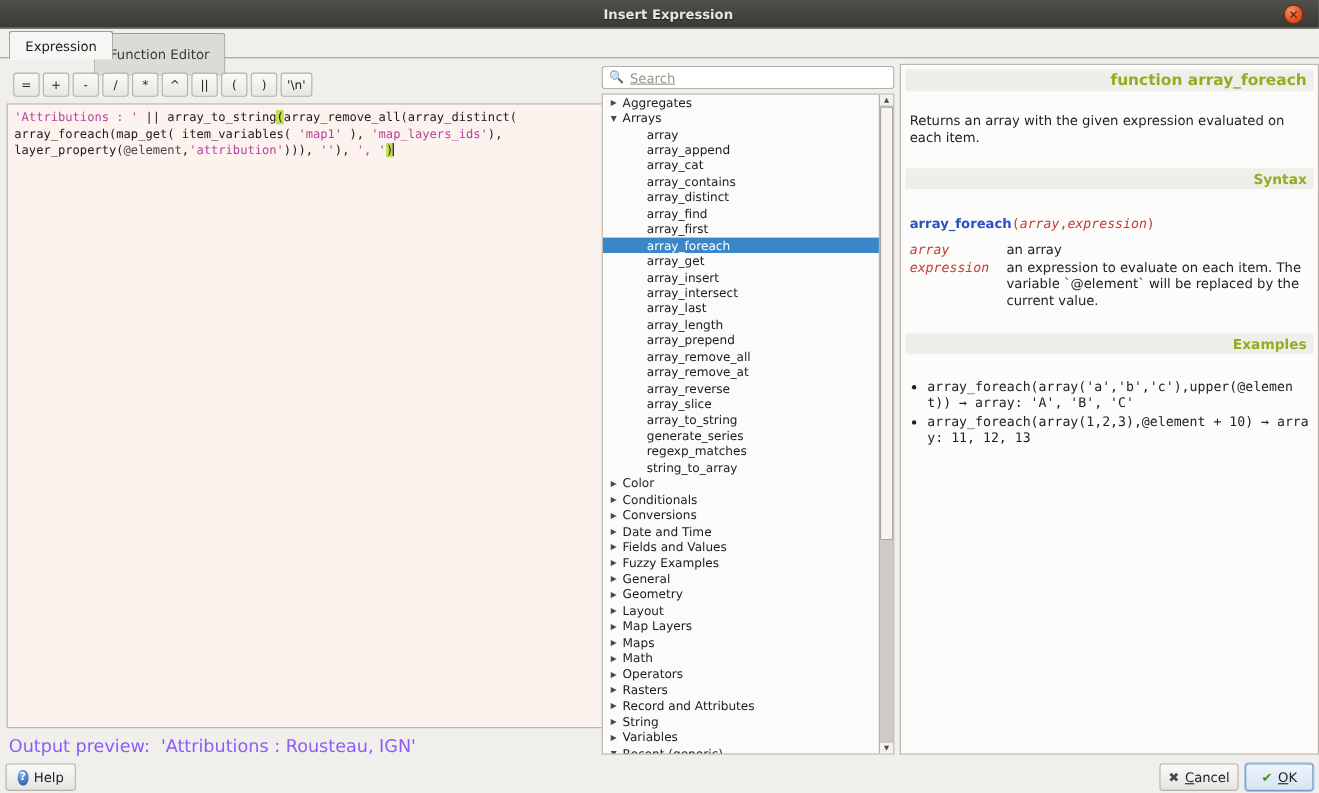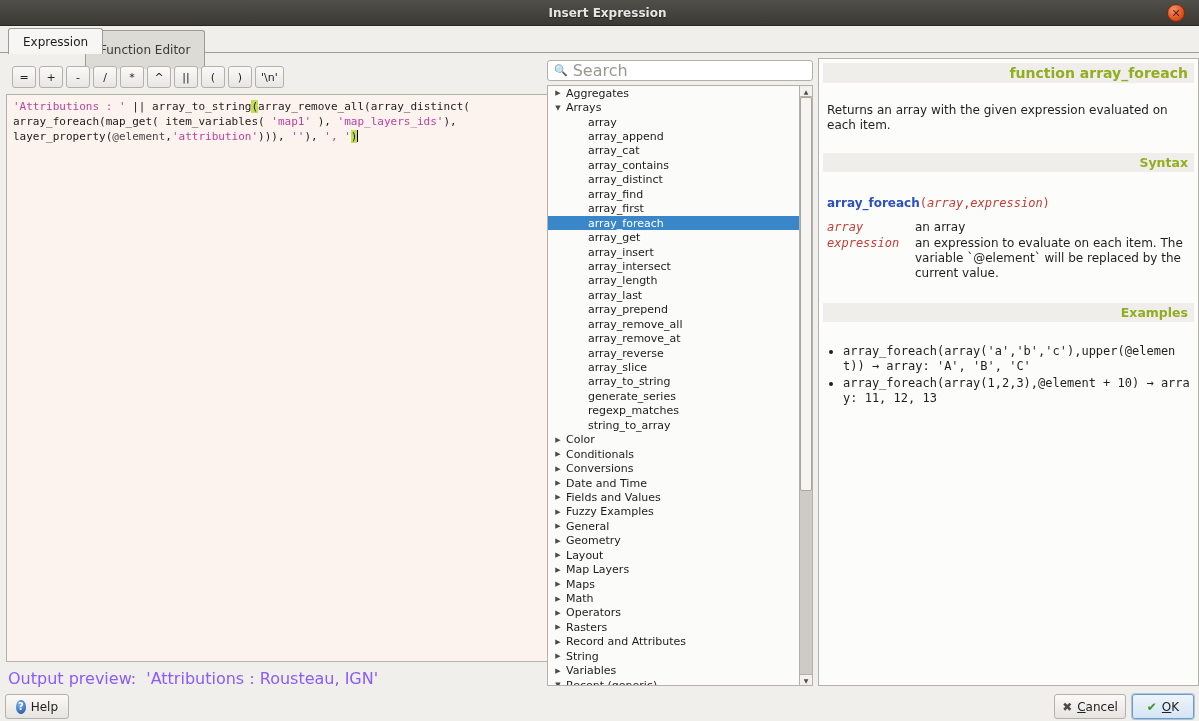--- a/index.html
+++ b/index.html
@@ -51,21 +51,21 @@
   
   .outprev { position:absolute; left:8px; top:669px; font-size:16px; color:#8b5cf6; }
   .outprev .val { margin-left:10px; }
   
   .searchbox {
     position:absolute; left:547px; top:60px; width:266px; height:21px;
     background:#fff; border:1px solid #b4b1aa; border-radius:3px;
     display:flex; align-items:center; padding:0 6px; gap:5px;
   }
   .searchbox .mag { color:#8a8881; font-size:11px; }
-  .searchbox .ph { color:#9a978f; font-size:16px; }
+  .searchbox .ph { color:#9a978f; font-size:12px;text-decoration:underline; }
   
   .tree {
     position:absolute; left:547px; top:85px; width:266px; height:601px;
     background:#fbfbfa; border:1px solid #b4b1aa; overflow:hidden;
   }
   .trow { height:14.45px; display:flex; align-items:center; font-size:11px; color:#1c1c1c; cursor:pointer; white-space:nowrap; }
   .trow .tri { width:10px; margin-left:5px; font-size:7px; color:#4a4a4a; text-align:center; flex:0 0 auto; }
   .trow .lbl { margin-left:3px; }
   .trow.d1 { padding-left:37px; }
   .trow.sel { background:#3987c9; color:#fff; }
@@ -188,24 +188,24 @@
       <div class="trow d1">
         <span class="lbl">array_get</span>
       </div>
       <div class="trow d1">
         <span class="lbl">array_insert</span>
       </div>
       <div class="trow d1">
         <span class="lbl">array_intersect</span>
       </div>
       <div class="trow d1">
+        <span class="lbl">array_last</span>
+      </div>
+      <div class="trow d1">
         <span class="lbl">array_length</span>
-      </div>
-      <div class="trow d1">
-        <span class="lbl">array_last</span>
       </div>
       <div class="trow d1">
         <span class="lbl">array_prepend</span>
       </div>
       <div class="trow d1">
         <span class="lbl">array_remove_all</span>
       </div>
       <div class="trow d1">
         <span class="lbl">array_remove_at</span>
       </div>

